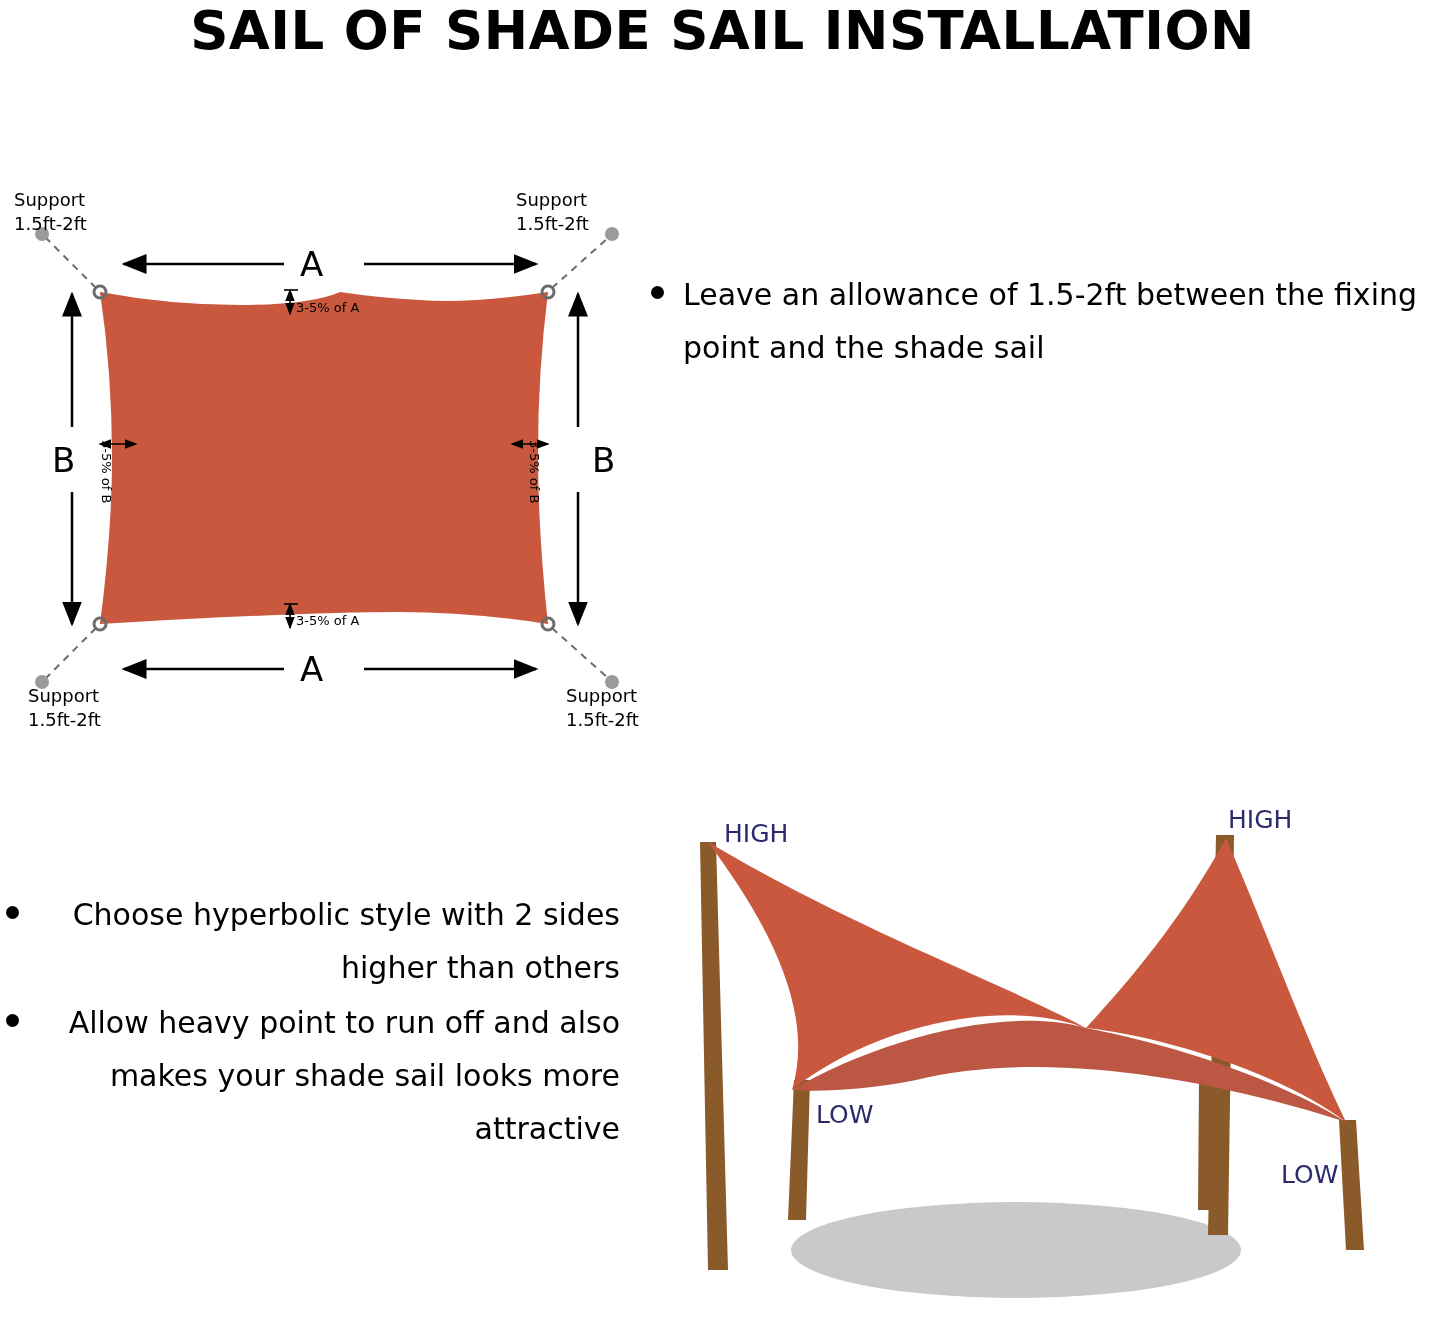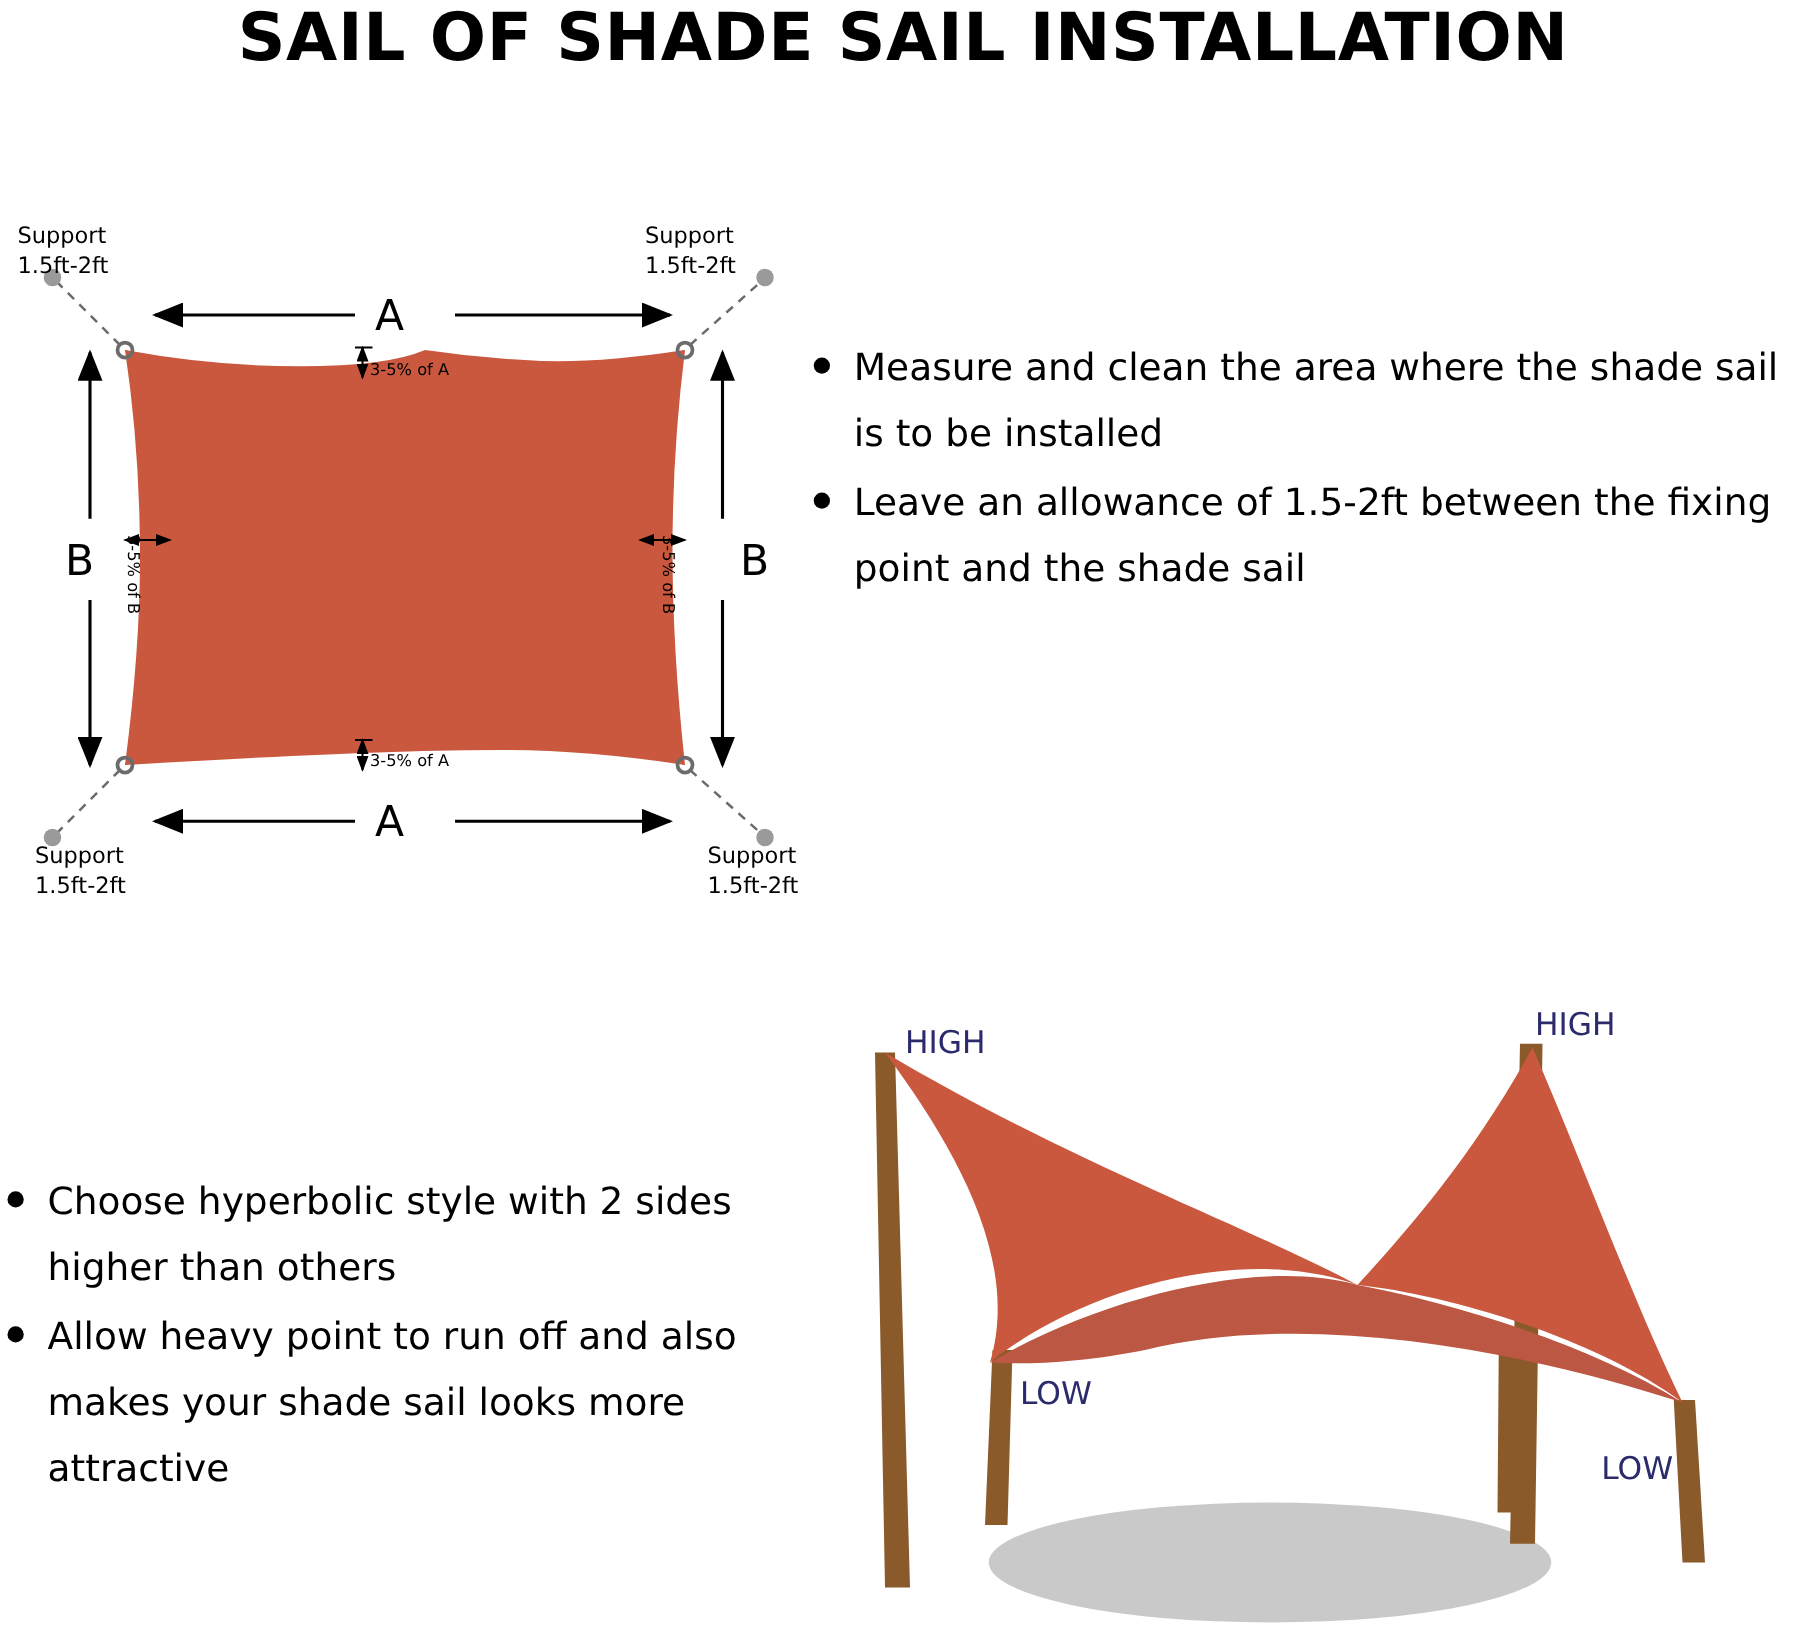--- a/index.html
+++ b/index.html
@@ -26,21 +26,21 @@
     font-size: 53px;
     letter-spacing: 0.5px;
     line-height: 62px;
     color: #000;
   }
 
   
   #diagram-top {
     position: absolute;
     left: 0px;
-    top: 160px;
+    top: 172px;
     width: 680px;
     height: 570px;
   }
   #diagram-top svg {
     display: block;
   }
 
   .lbl {
     font-family: "DejaVu Sans", sans-serif;
     font-size: 18px;
@@ -87,22 +87,23 @@
     width: 800px;
   }
   #tips-right li {
     font-size: 30px;
     line-height: 53px;
     margin-bottom: 2px;
   }
 
   #tips-bottom-left {
     left: 0px;
-    top: 935px;
+    top: 888px;
     width: 620px;
+    text-align: right;
   }
   #tips-bottom-left li {
     font-size: 30px;
     line-height: 53px;
     margin-bottom: 2px;
   }
 
   
   #diagram-bottom {
     position: absolute;
@@ -238,21 +239,20 @@
       <text class="lbl-small" x="102" y="268" transform="rotate(90 102 268)">3-5% of B</text>
     </g>
     <g>
       <line x1="512" y1="272" x2="548" y2="272" stroke="#000" stroke-width="1.6" marker-start="url(#arrTailS)" marker-end="url(#arrHeadS)"></line>
       <text class="lbl-small" x="530" y="268" transform="rotate(90 530 268)">3-5% of B</text>
     </g>
   </svg>
 </div>
 
 <ul id="tips-right" class="bullet-list">
-  <li>Measure and clean the area where the shade sail is to be installed</li>
   <li>Leave an allowance of 1.5-2ft between the fixing point and the shade sail</li>
 </ul>
 
 <ul id="tips-bottom-left" class="bullet-list">
   <li>Choose hyperbolic style with 2 sides higher than others</li>
   <li>Allow heavy point to run off and also makes your shade sail looks more attractive</li>
 </ul>
 
 <div id="diagram-bottom">
   <svg width="805" height="539" viewBox="0 0 805 539" xmlns="http://www.w3.org/2000/svg">

